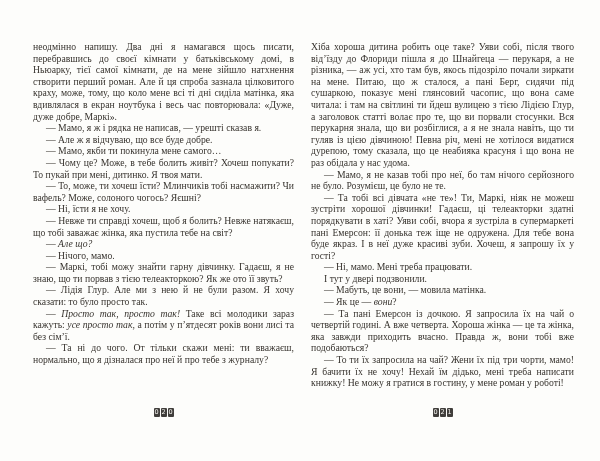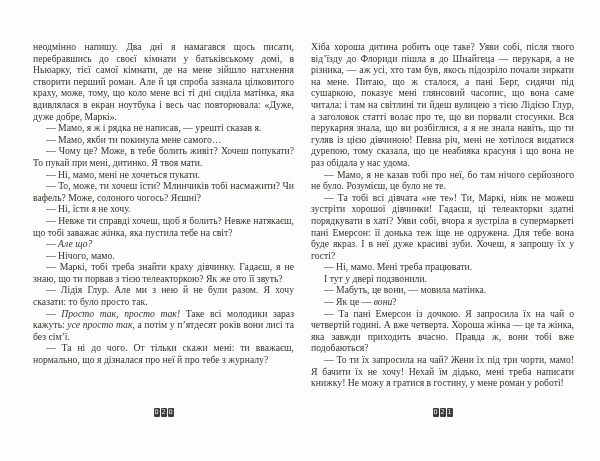--- a/index.html
+++ b/index.html
@@ -59,29 +59,29 @@
   }
 </style>
 </head>
 <body>
 
 <div class="spread">
   <div class="page page-left">
     <div class="page-text" id="left-text">
         <p><span>неодмінно напишу. Два дні я намагався щось писати, перебравшись до своєї кімнати у батьківському домі, в Ньюарку, тієї самої кімнати, де на мене зійшло натхнення створити перший роман. Але й ця спроба зазнала цілковитого краху, може, тому, що коло мене всі ті дні сиділа матінка, яка вдивлялася в екран ноутбука і весь час повторювала: «Дуже, дуже добре, Маркі».</span></p>
         <p class="indent"><span>— Мамо, я ж і рядка не написав, — урешті сказав я.</span></p>
+        <p class="indent"><span>— Але ж я відчуваю, що все буде добре.</span></p>
         <p class="indent"><span>— Мамо, якби ти покинула мене самого…</span></p>
         <p class="indent"><span>— Чому це? Може, в тебе болить живіт? Хочеш попукати? То пукай при мені, дитинко. Я твоя мати.</span></p>
-        <p class="indent"><span>— Ні, мамо, мені не хочеться пукати.</span></p>
         <p class="indent"><span>— То, може, ти хочеш їсти? Млинчиків тобі насмажити? Чи вафель? Може, солоного чогось? Яєшні?</span></p>
         <p class="indent"><span>— Ні, їсти я не хочу.</span></p>
         <p class="indent"><span>— Невже ти справді хочеш, щоб я болить? Невже натякаєш, що тобі заважає жінка, яка пустила тебе на світ?</span></p>
         <p class="indent"><span>— </span><em>Але що?</em></p>
         <p class="indent"><span>— Нічого, мамо.</span></p>
-        <p class="indent"><span>— Маркі, тобі треба знайти краху дівчинку. Гадаєш, я не знаю, що ти порвав з тією телеакторкою? Як же ото її звуть?</span></p>
+        <p class="indent"><span>— Маркі, тобі можу знайти гарну дівчинку. Гадаєш, я не знаю, що ти порвав з тією телеакторкою? Як же ото її звуть?</span></p>
         <p class="indent"><span>— Лідія Глур. Але ми з нею й не були разом. Я хочу сказати: то було просто так.</span></p>
         <p class="indent"><span>— </span><em>Просто так, просто так!</em><span> Таке всі молодики зараз кажуть: </span><em>усе просто так</em><span>, а потім у п’ятдесят років вони лисі та без сім’ї.</span></p>
         <p class="indent"><span>— Та ні до чого. От тільки скажи мені: ти вважаєш, нормально, що я дізналася про неї й про тебе з журналу?</span></p>
       </div>
     <div class="page-number" id="left-number">
         <span class="digit-box">0</span>
         <span class="digit-box">2</span>
         <span class="digit-box">0</span>
       </div>
   </div>

